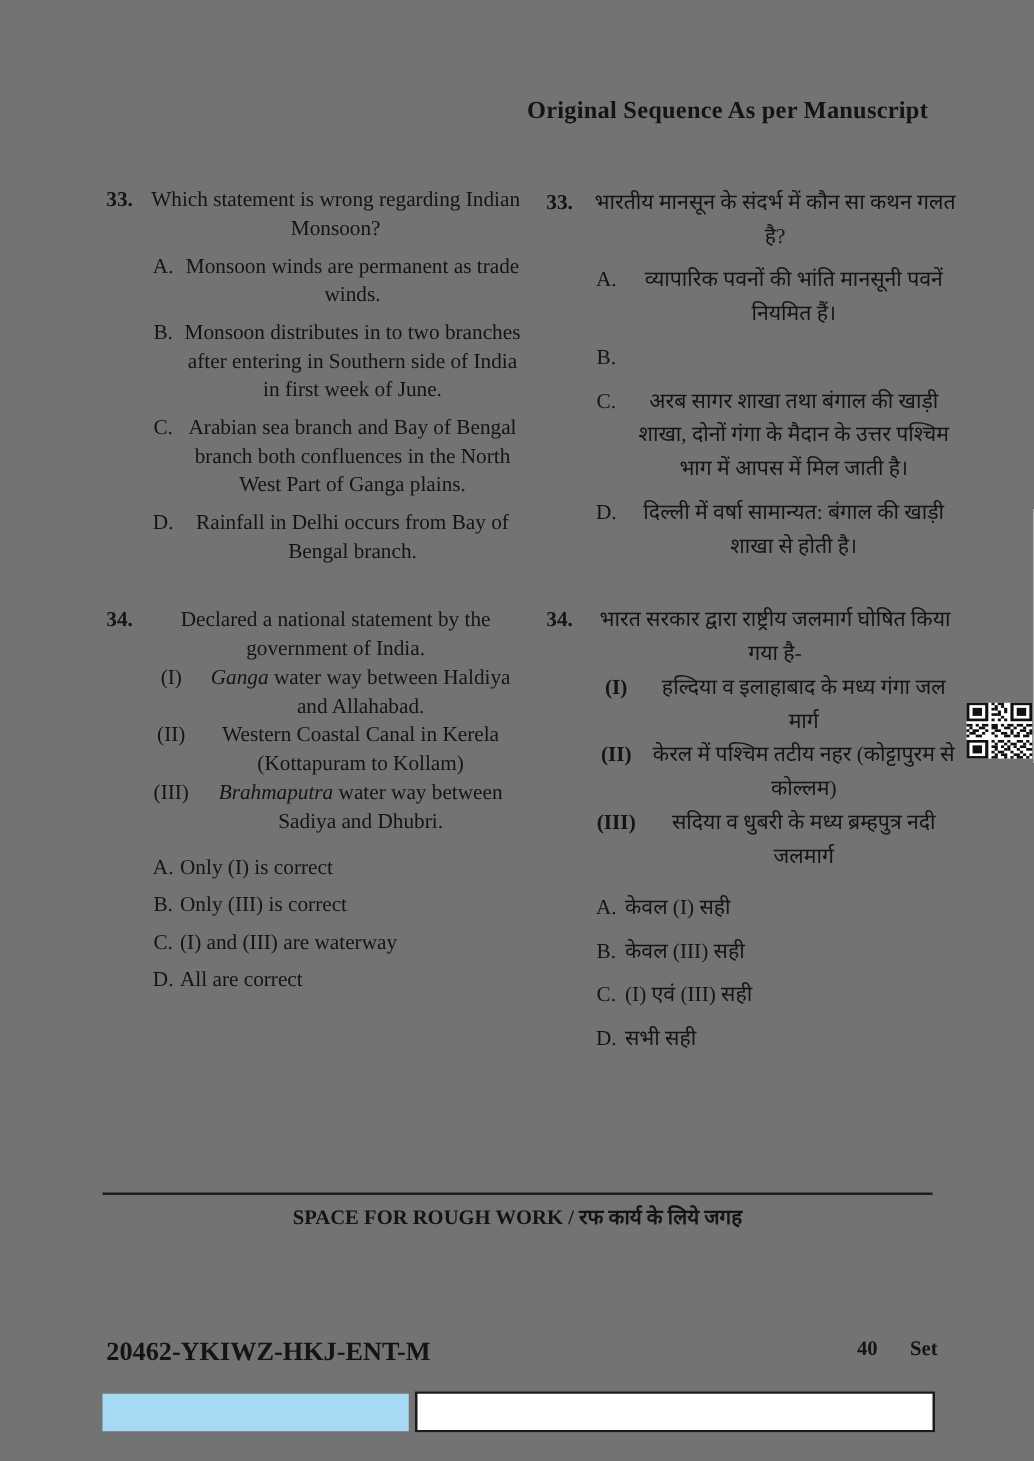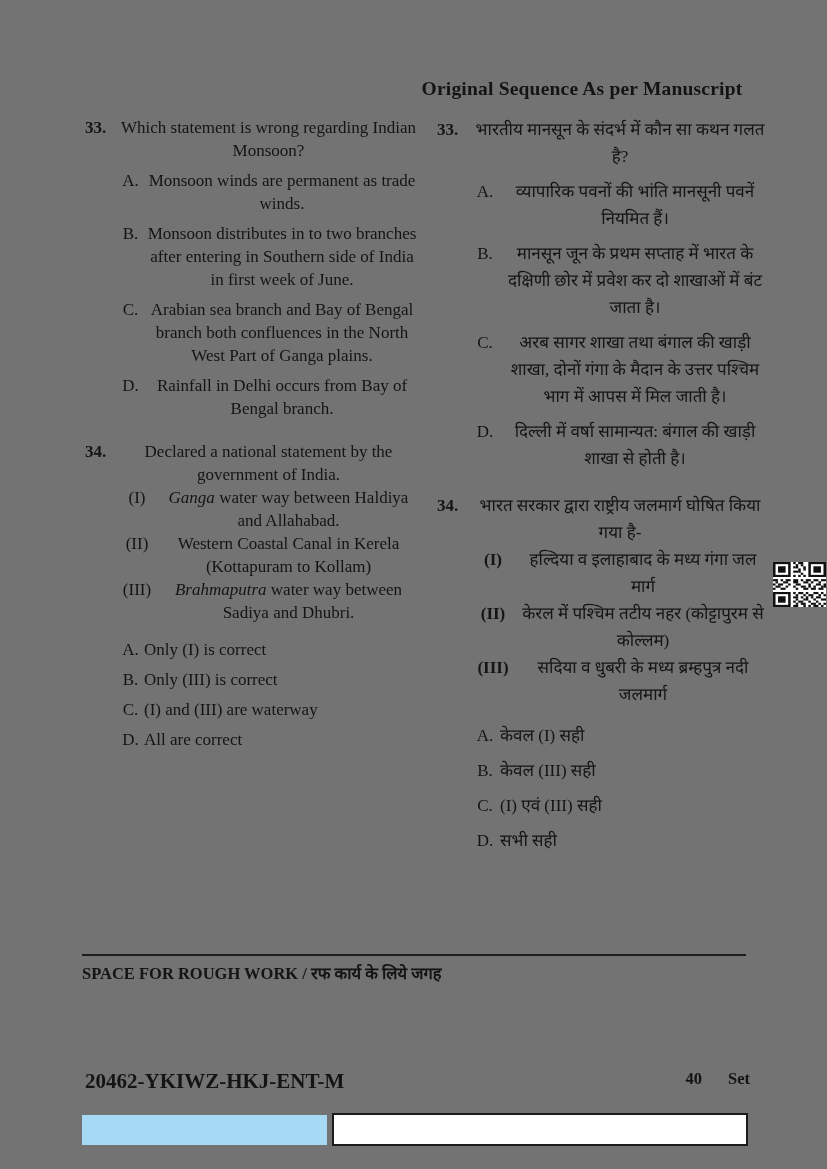--- a/index.html
+++ b/index.html
@@ -10,40 +10,40 @@
   
   .doc-title{
     position:absolute;left:408px;top:78px;width:348px;text-align:center;
     font-size:19.5px;font-weight:bold;letter-spacing:.2px;white-space:nowrap;
   }
   
   .col{position:absolute;top:116px;}
   .col-en{left:85px;width:335px;}
   .col-hi{left:437px;width:333px;}
   
-  .q{display:flex;align-items:flex-start;margin-bottom:20px;}
+  .q{display:flex;align-items:flex-start;margin-bottom:20px;margin-top:32px;}
   .q-num{font-weight:bold;flex-shrink:0;}
   .q-body{flex:1;text-align:center;}
   .en{font-size:17px;line-height:23px;}
   .en .q-num{width:32px;font-size:17px;}
   .hi{font-size:17px;line-height:27px;}
   .hi .q-num{width:33px;font-size:17px;}
   .opt{display:flex;align-items:flex-start;margin-top:7px;}
   .hi .opt{margin-top:8px;}
   .opt-label{flex-shrink:0;}
   .en .opt-label{width:27px;}
   .hi .opt-label{width:30px;}
   .item{display:flex;align-items:flex-start;}
   .en .item-label{width:40px;flex-shrink:0;}
   .hi .item-label{width:46px;flex-shrink:0;font-weight:bold;}
   .it{font-style:italic;}
   
   .rough-line{position:absolute;left:82px;top:954px;width:664px;height:2px;background:#1e1e1e;}
   .rough-label{
-    position:absolute;left:82px;top:961px;width:664px;
+    position:absolute;left:82px;top:961px;width:664px;text-align:center;
     font-weight:bold;font-size:16.5px;
   }
   
   .footer-code{position:absolute;left:85px;top:1069px;font-weight:bold;font-size:21px;}
   .footer-page{position:absolute;left:383px;top:1071px;width:60px;text-align:center;font-size:15px;margin-top:48px;}
   .footer-set{
     position:absolute;left:620px;top:1069px;width:130px;
     display:flex;justify-content:flex-end;gap:26px;font-weight:bold;font-size:16.5px;
   }
   
@@ -126,21 +126,20 @@
     <div class="q">
       <div class="q-num">33.</div>
       <div class="q-body">
         <div>भारतीय मानसून के संदर्भ में कौन सा कथन गलत है?</div>
         <div class="opt">
           <div class="opt-label">A.</div>
           <div>व्यापारिक पवनों की भांति मानसूनी पवनें नियमित हैं।</div>
         </div>
         <div class="opt">
           <div class="opt-label">B.</div>
-          <div>मानसून जून के प्रथम सप्ताह में भारत के दक्षिणी छोर में प्रवेश कर दो शाखाओं में बंट जाता है।</div>
         </div>
         <div class="opt">
           <div class="opt-label">C.</div>
           <div>अरब सागर शाखा तथा बंगाल की खाड़ी शाखा, दोनों गंगा के मैदान के उत्तर पश्चिम भाग में आपस में मिल जाती है।</div>
         </div>
         <div class="opt">
           <div class="opt-label">D.</div>
           <div>दिल्ली में वर्षा सामान्यत: बंगाल की खाड़ी शाखा से होती है।</div>
         </div>
       </div>

